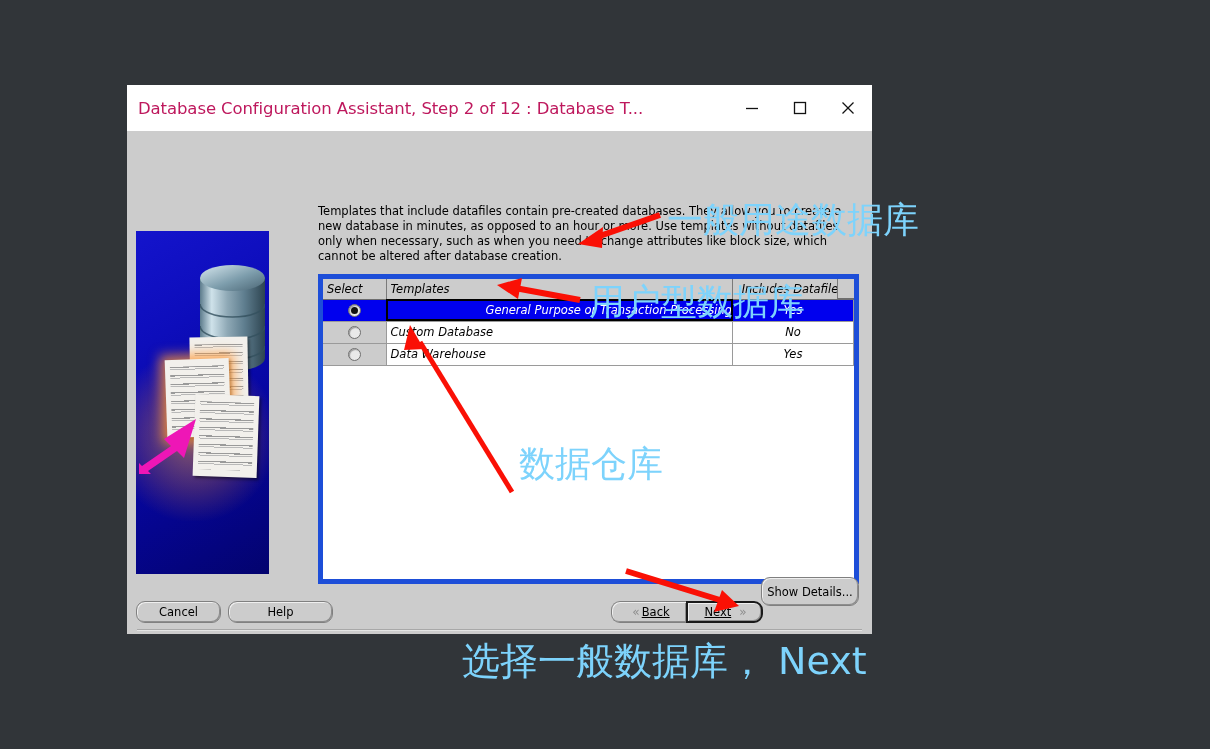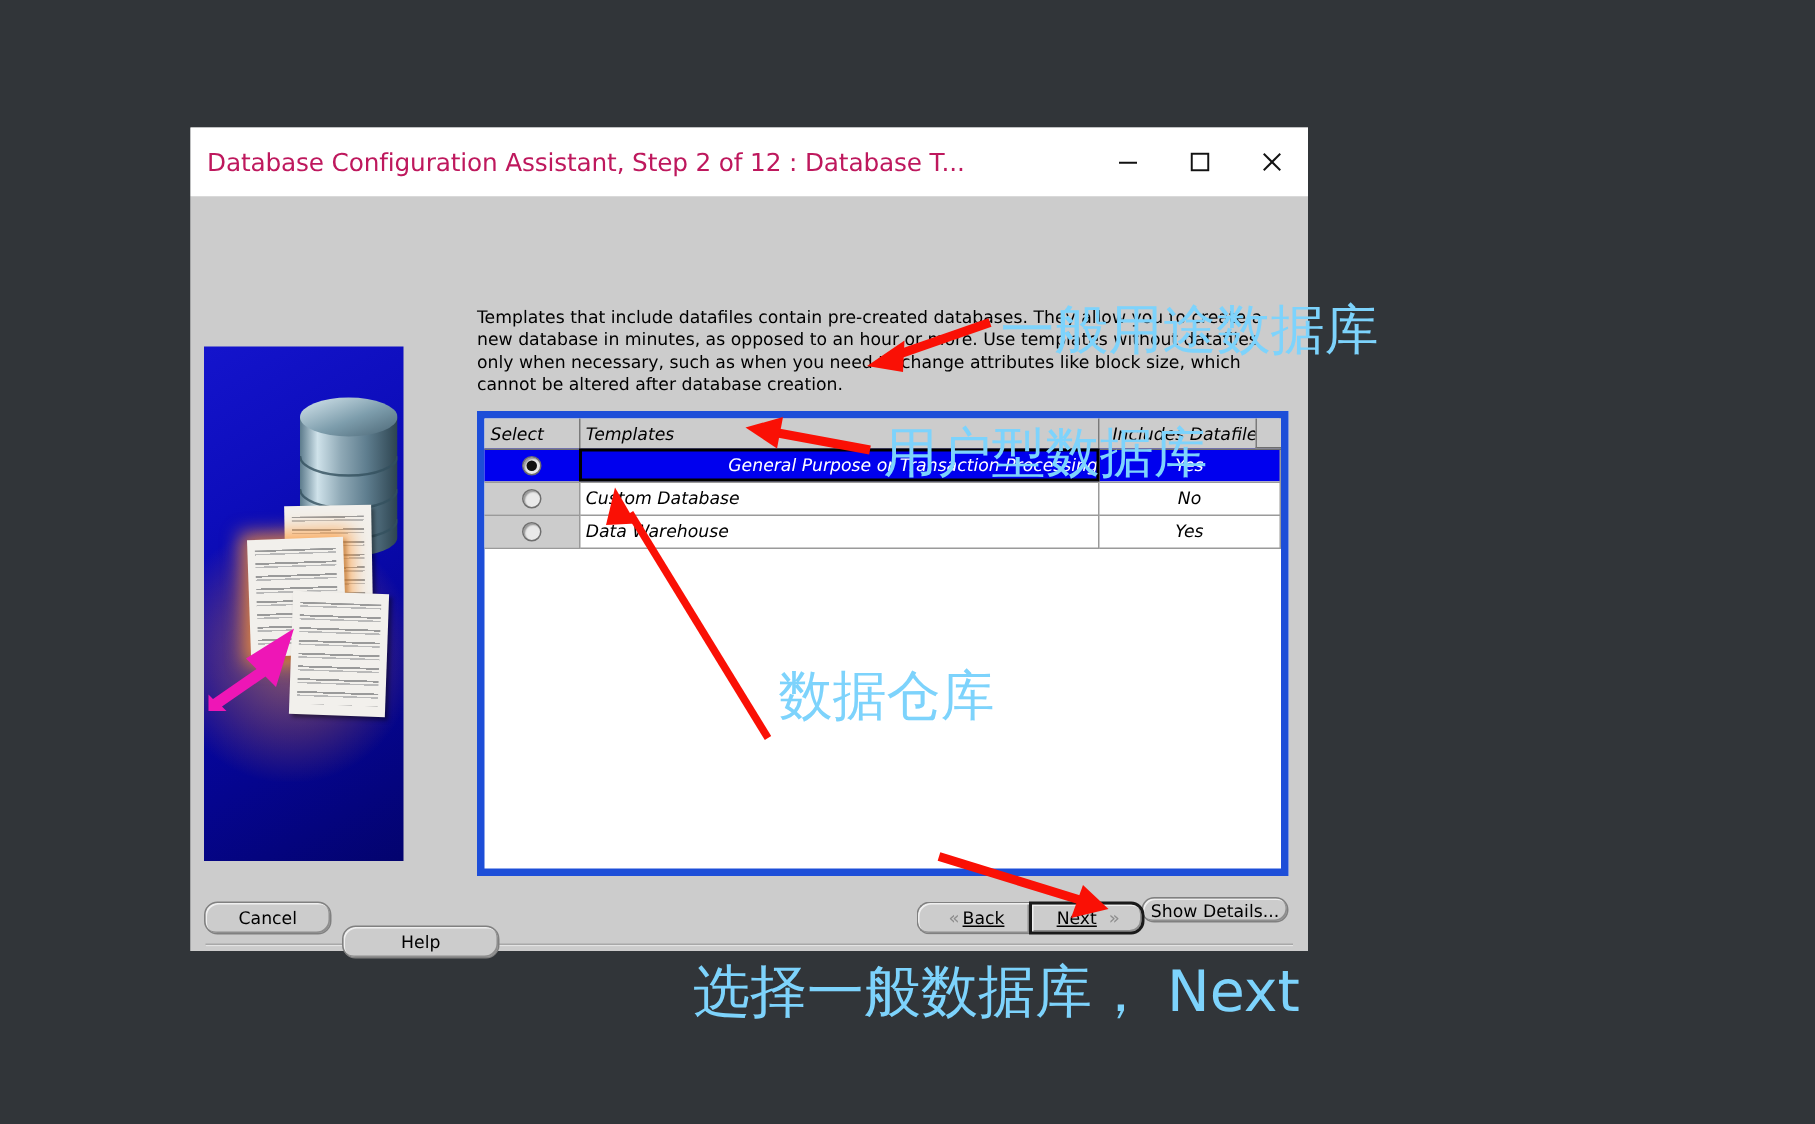--- a/index.html
+++ b/index.html
@@ -231,42 +231,42 @@
     box-shadow: inset 1px 1px 0 #efefef, inset -1px -1px 0 #8e8e8e;
     cursor: default;
     padding: 0;
     display: flex;
     align-items: center;
     justify-content: center;
   }
   .show-details {
     position: absolute;
     right: 13px;
-    top: 467px;
+    top: 446px;
     width: 98px;
-    height: 17px;
+    height: 29px;
   }
   .sep {
     position: absolute;
     left: 10px;
     right: 10px;
     top: 498px;
     height: 1px;
     background: #a8a8a8;
     border-bottom: 1px solid #e4e4e4;
   }
 
   .btnbar {
     position: absolute;
     left: 0; right: 0;
     bottom: 0;
     height: 45px;
   }
   .btn-cancel { position: absolute; left: 9px;  top: 12px; width: 85px; height: 22px; text-align: right; }
-  .btn-help   { position: absolute; left: 101px; top: 28px; width: 105px; height: 22px; }
+  .btn-help   { position: absolute; left: 101px; top: 12px; width: 105px; height: 22px; }
 
   .nav-group {
     position: absolute;
     left: 484px;
     top: 12px;
     display: flex;
   }
   .btn-back {
     width: 75px; height: 22px;
     border-radius: 9px 0 0 9px;

